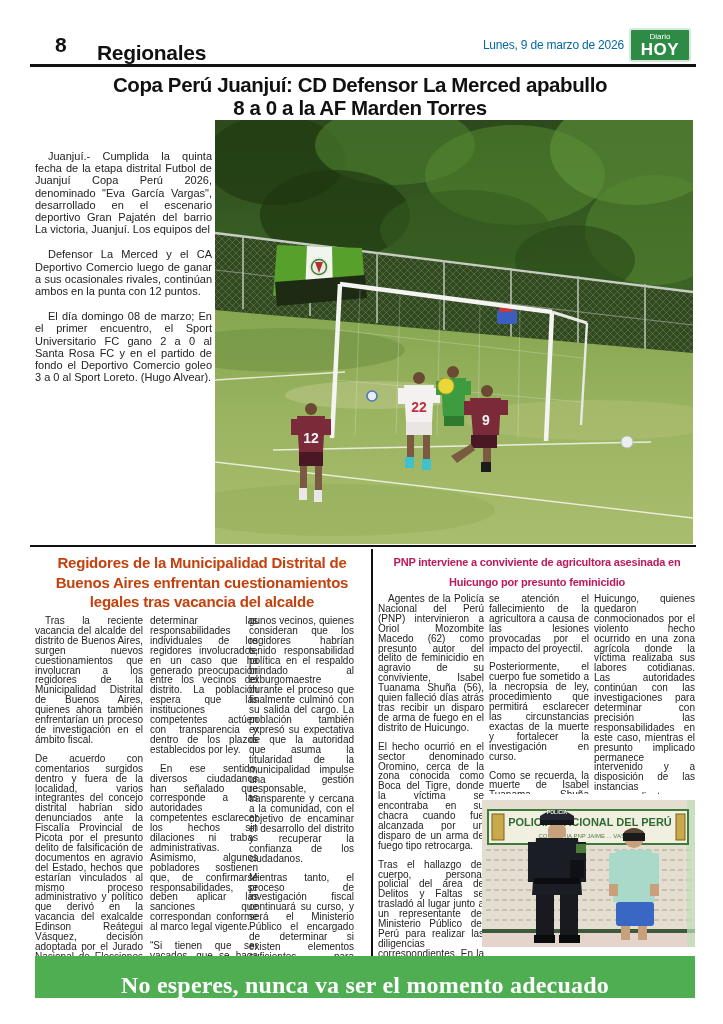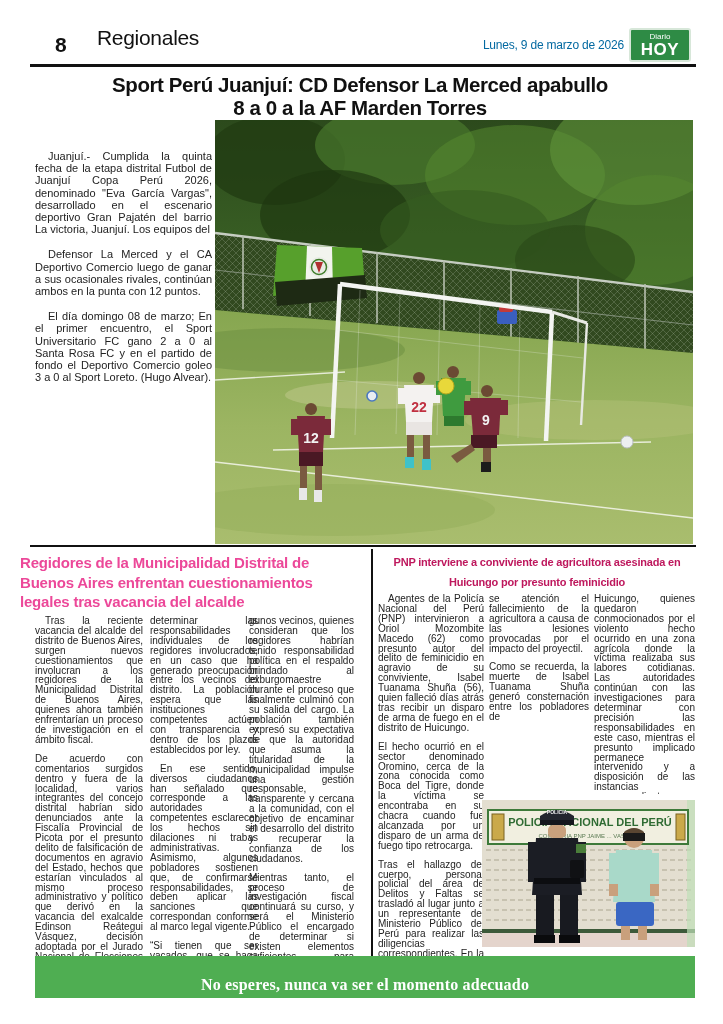--- a/index.html
+++ b/index.html
@@ -2,21 +2,21 @@
 <html lang="es"><head>
 <meta charset="utf-8">
 <style>
   html,body{margin:0;padding:0;background:#9c9c9c;}
   .page{position:relative;width:723px;height:1024px;background:#ffffff;margin:0 auto;
         font-family:"Liberation Sans",sans-serif;color:#1a1a1a;overflow:hidden;}
   [data-name]{box-sizing:border-box;}
 
   
   .hdr-num{position:absolute;left:55px;top:33px;font-size:21px;font-weight:bold;color:#111;}
-  .hdr-section{position:absolute;left:97px;top:26px;font-size:21px;font-weight:normal;color:#111;letter-spacing:-0.3px;}
+  .hdr-section{position:absolute;left:97px;top:41px;font-size:21px;font-weight:bold;color:#111;letter-spacing:-0.3px;}
   .hdr-date{position:absolute;right:99px;top:38px;font-size:12px;color:#0369a1;letter-spacing:-0.2px;}
   .hdr-logo{position:absolute;right:32px;top:28px;width:62px;height:34px;background:#2e8b45;
             border:2px solid #d7e7d9;border-radius:3px;display:flex;flex-direction:column;
             align-items:center;justify-content:center;line-height:1;}
   .hdr-logo .t{font-size:8px;font-weight:normal;color:#fff;}
   .hdr-logo .m{font-size:17px;font-weight:bold;color:#fff;letter-spacing:0.5px;}
   .rule-header{position:absolute;left:30px;top:64px;width:666px;height:3px;background:#111;}
 
   
   .a1-title{position:absolute;left:60px;top:73px;width:600px;text-align:center;
@@ -25,59 +25,59 @@
           font-size:11px;line-height:12.2px;text-align:justify;color:#222;overflow:hidden;margin-top:26px;}
   .a1-col p{margin:0 0 13px 0;}
   .a1-col p.ind{text-indent:13px;}
   .photo1{position:absolute;left:215px;top:120px;width:478px;height:424px;}
 
   
   .rule-mid{position:absolute;left:30px;top:545px;width:666px;height:2px;background:#111;}
   .vdiv{position:absolute;left:371px;top:549px;width:2px;height:408px;background:#111;}
 
   
-  .a2-title{position:absolute;left:20px;top:553px;width:328px;text-align:left;
-            font-size:15px;font-weight:bold;color:#ec4899;line-height:19.5px;letter-spacing:-0.2px;}
+  .a2-title{position:absolute;left:38px;top:553px;width:328px;text-align:center;
+            font-size:15px;font-weight:bold;color:#c2410c;line-height:19.5px;letter-spacing:-0.2px;}
   .smallcol{position:absolute;font-size:10px;line-height:9.9px;text-align:justify;
             color:#222;overflow:hidden;}
   .smallcol p{margin:0 0 9px 0;}
   .smallcol p.ind{text-indent:10px;}
   .a2-c1{left:35px;top:616px;width:108px;height:340px;}
   .a2-c2{left:150px;top:616px;width:108px;height:340px;}
   .a2-c3{left:249px;top:616px;width:105px;height:340px;}
 
   
   .a3-title{position:absolute;left:380px;top:553px;width:314px;text-align:center;
             font-size:11px;font-weight:bold;color:#be185d;line-height:19.5px;letter-spacing:-0.2px;}
   .a3-c1{left:378px;top:594px;width:106px;height:362px;}
   .a3-c2{left:489px;top:594px;width:100px;height:200px;}
   .a3-c3{left:594px;top:594px;width:101px;height:200px;}
   .photo2{position:absolute;left:482px;top:800px;width:213px;height:147px;}
 
   
   .banner{position:absolute;left:35px;top:956px;width:660px;height:42px;background:#4fae52;
           display:flex;align-items:center;justify-content:center;}
-  .banner span{font-family:"Liberation Serif",serif;font-weight:bold;font-size:16px;color:#fff;letter-spacing:0.2px;margin-top:16px;}
+  .banner span{font-family:"Liberation Serif",serif;font-weight:bold;font-size:24px;color:#fff;letter-spacing:0.2px;margin-top:16px;}
 </style>
 </head>
 <body>
 
 <div class="page" data-name="newspaper-page">
 
   <div class="hdr-num" data-name="page-number">8</div>
   <div class="hdr-section" data-name="section-title">Regionales</div>
   <div class="hdr-date" data-name="date-label">Lunes, 9 de marzo de 2026</div>
   <div class="hdr-logo" data-name="diario-hoy-logo">
     <span class="t" data-name="logo-top-text">Diario</span>
     <span class="m" data-name="logo-main-text">HOY</span>
   </div>
   <div class="rule-header" data-name="header-rule"></div>
 
   <div class="a1-title" data-name="article1-headline">
-    <div data-name="headline-line1">Sport Perú Juanjuí: CD Defensor La Merced apabullo</div>
+    <div data-name="headline-line1">Copa Perú Juanjuí: CD Defensor La Merced apabullo</div>
     <div data-name="headline-line2">8 a 0 a la AF Marden Torres</div>
   </div>
 
   <div class="a1-col" data-name="article1-text-column">
     <p class="ind" data-name="paragraph">Juanjuí.- Cumplida la quinta fecha de la etapa distrital Futbol de Juanjuí Copa Perú 2026, denominado "Eva García Vargas", desarrollado en el escenario deportivo Gran Pajatén del barrio La victoria, Juanjuí. Los equipos del</p>
     <p class="ind" data-name="paragraph">Defensor La Merced y el CA Deportivo Comercio luego de ganar a sus ocasionales rivales, continúan ambos en la punta con 12 puntos.</p>
     <p class="ind" data-name="paragraph">El día domingo 08 de marzo; En el primer encuentro, el Sport Universitario FC gano 2 a 0 al Santa Rosa FC y en el partido de fondo el Deportivo Comercio goleo 3 a 0 al Sport Loreto. (Hugo Alvear).</p>
   </div>
 
   <svg class="photo1" data-name="soccer-match-photo" viewBox="0 0 478 424" preserveAspectRatio="none">
@@ -235,20 +235,21 @@
   </div>
 
   <div class="a3-title" data-name="article3-headline">PNP interviene a conviviente de agricultora asesinada en Huicungo por presunto feminicidio</div>
   <div class="smallcol a3-c1" data-name="article3-col1">
     <p class="ind" data-name="paragraph">Agentes de la Policía Nacional del Perú (PNP) intervinieron a Oriol Mozombite Macedo (62) como presunto autor del delito de feminicidio en agravio de su conviviente, Isabel Tuanama Shuña (56), quien falleció días atrás tras recibir un disparo de arma de fuego en el distrito de Huicungo.</p>
     <p data-name="paragraph">El hecho ocurrió en el sector denominado Oromino, cerca de la zona conocida como Boca del Tigre, donde la víctima se encontraba en su chacra cuando fue alcanzada por un disparo de un arma de fuego tipo retrocarga.</p>
     <p data-name="paragraph">Tras el hallazgo del cuerpo, personal policial del área de Delitos y Faltas se trasladó al lugar junto a un representante del Ministerio Público del Perú para realizar las diligencias correspondientes. En la escena</p>
   </div>
   <div class="smallcol a3-c2" data-name="article3-col2">
     <p data-name="paragraph">se atención el fallecimiento de la agricultora a causa de las lesiones provocadas por el impacto del proyectil.</p>
+    <p data-name="paragraph">Posteriormente, el cuerpo fue sometido a la necropsia de ley, procedimiento que permitirá esclarecer las circunstancias exactas de la muerte y fortalecer la investigación en curso.</p>
     <p data-name="paragraph">Como se recuerda, la muerte de Isabel Tuanama Shuña generó consternación entre los pobladores de</p>
   </div>
   <div class="smallcol a3-c3" data-name="article3-col3">
     <p data-name="paragraph">Huicungo, quienes quedaron conmocionados por el violento hecho ocurrido en una zona agrícola donde la víctima realizaba sus labores cotidianas. Las autoridades continúan con las investigaciones para determinar con precisión las responsabilidades en este caso, mientras el presunto implicado permanece intervenido y a disposición de las instancias correspondientes para las diligencias legales. . (Hugo Alvear).</p>
   </div>
 
   <svg class="photo2" data-name="police-photo" viewBox="0 0 213 147" preserveAspectRatio="none">
     <rect x="0" y="0" width="213" height="147" fill="#e3ded0"></rect>
 
     <g stroke="#c7c2b0" stroke-width="2" stroke-dasharray="5,3" data-name="wall-watermark">

